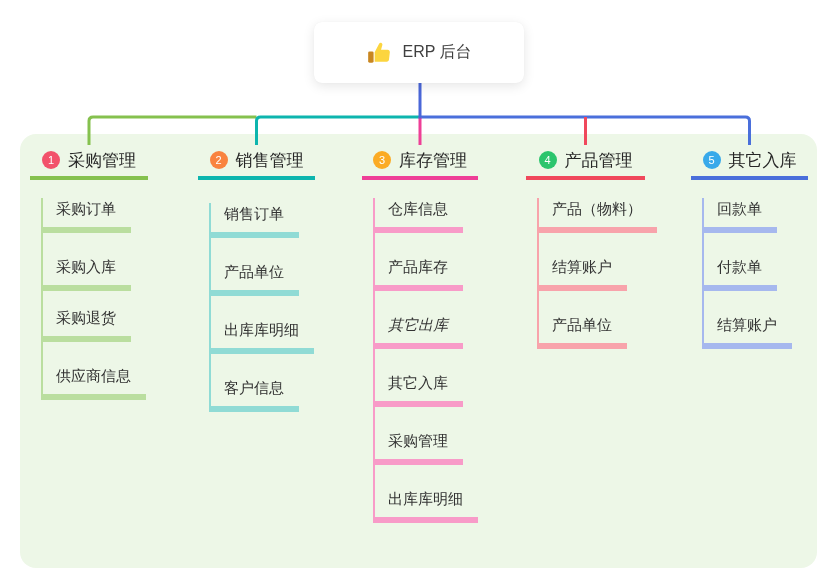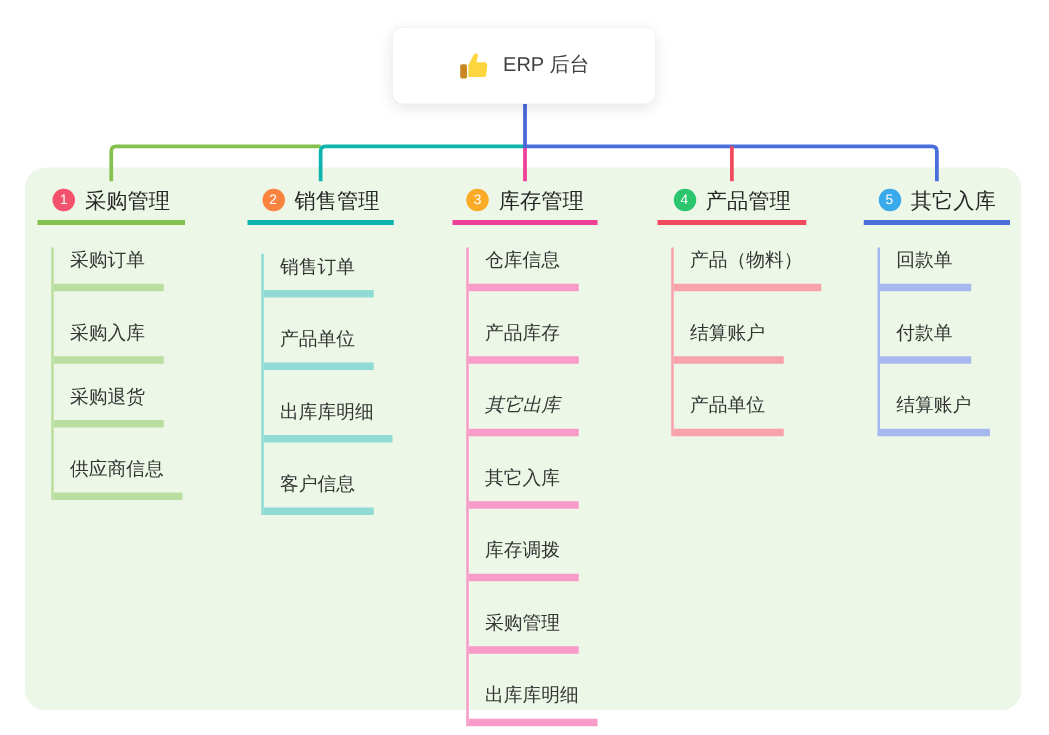--- a/index.html
+++ b/index.html
@@ -92,21 +92,20 @@
     <div class="branch" style="left: 362px; width: 116px;">
       <div class="branch-header" style="border-bottom-color: rgb(238, 63, 151);">
         <span class="badge" style="background: rgb(251, 171, 37);">3</span>
         <span class="branch-label">库存管理</span>
       </div>
       <div class="children" style="border-left-color: rgb(248, 155, 200);">
         <div class="child" style="border-bottom-color: rgb(248, 155, 200);">仓库信息</div>
         <div class="child" style="border-bottom-color: rgb(248, 155, 200);">产品库存</div>
         <div class="child" style="border-bottom-color: rgb(248, 155, 200); font-style: italic;">其它出库</div>
         <div class="child" style="border-bottom-color: rgb(248, 155, 200);">其它入库</div>
-        <div class="child" style="border-bottom-color: rgb(248, 155, 200);">库存调拨</div>
         <div class="child" style="border-bottom-color: rgb(248, 155, 200);">采购管理</div>
         <div class="child" style="border-bottom-color: rgb(248, 155, 200);">出库库明细</div>
       </div>
     </div>
     <div class="branch" style="left: 526px; width: 119px;">
       <div class="branch-header" style="border-bottom-color: rgb(240, 72, 92);">
         <span class="badge" style="background: rgb(43, 197, 109);">4</span>
         <span class="branch-label">产品管理</span>
       </div>
       <div class="children" style="border-left-color: rgb(248, 163, 171);">

